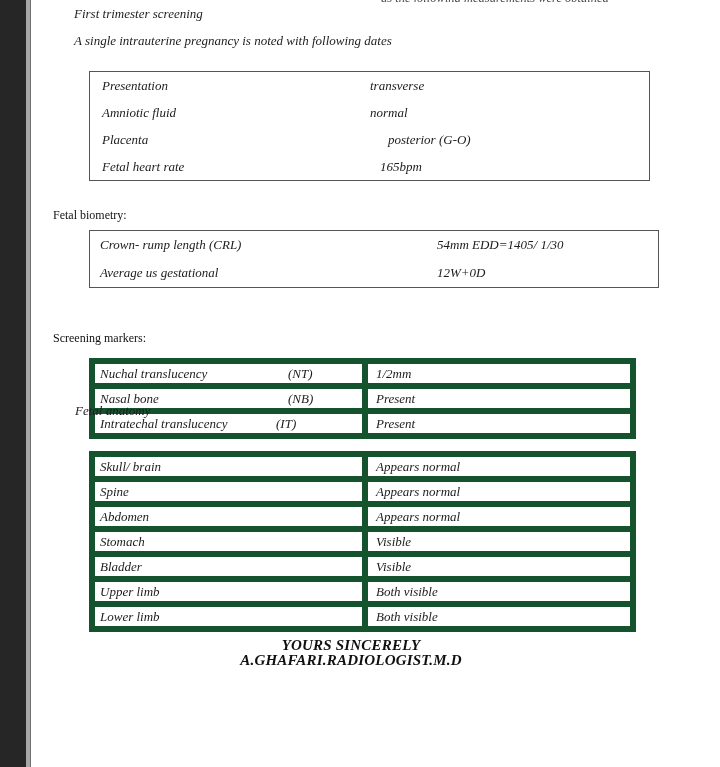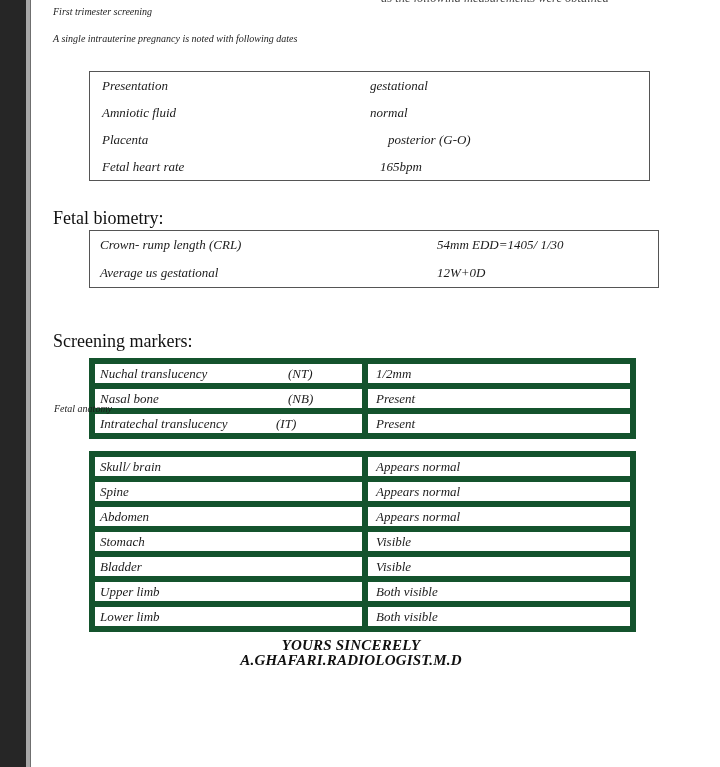--- a/index.html
+++ b/index.html
@@ -51,28 +51,29 @@
     font-style: italic;
     color: #4a4a4a;
     white-space: nowrap;
     overflow: hidden;
     height: 11px;
   }
 
   .doc-line {
     position: absolute;
     font-style: italic;
-    font-size: 10px;
+    font-size: 13px;
     color: #1c1c1c;
     white-space: nowrap;
+    margin-left: 21px;
   }
 
   .section-head {
     position: absolute;
-    font-size: 18px;
+    font-size: 12px;
     color: #111111;
     white-space: nowrap;
   }
 
   
   .tbl {
     position: absolute;
     border: 1px solid #555555;
     border-collapse: collapse;
     background: #ffffff;
@@ -156,21 +157,21 @@
   <div id="cutoff-line">as the following measurements were obtained</div>
 
   <div class="doc-line" style="left:22px; top:6px;">First trimester screening</div>
 
   <div class="doc-line" style="left:22px; top:33px;">A single intrauterine pregnancy is noted with following dates</div>
 
   <table id="table-presentation" class="tbl">
     <tbody>
       <tr>
         <td class="k">Presentation</td>
-        <td class="v">gestational</td>
+        <td class="v">transverse</td>
       </tr>
       <tr>
         <td class="k">Amniotic fluid</td>
         <td class="v">normal</td>
       </tr>
       <tr>
         <td class="k">Placenta</td>
         <td class="v" style="padding-left:18px;">posterior (G-O)</td>
       </tr>
       <tr>

